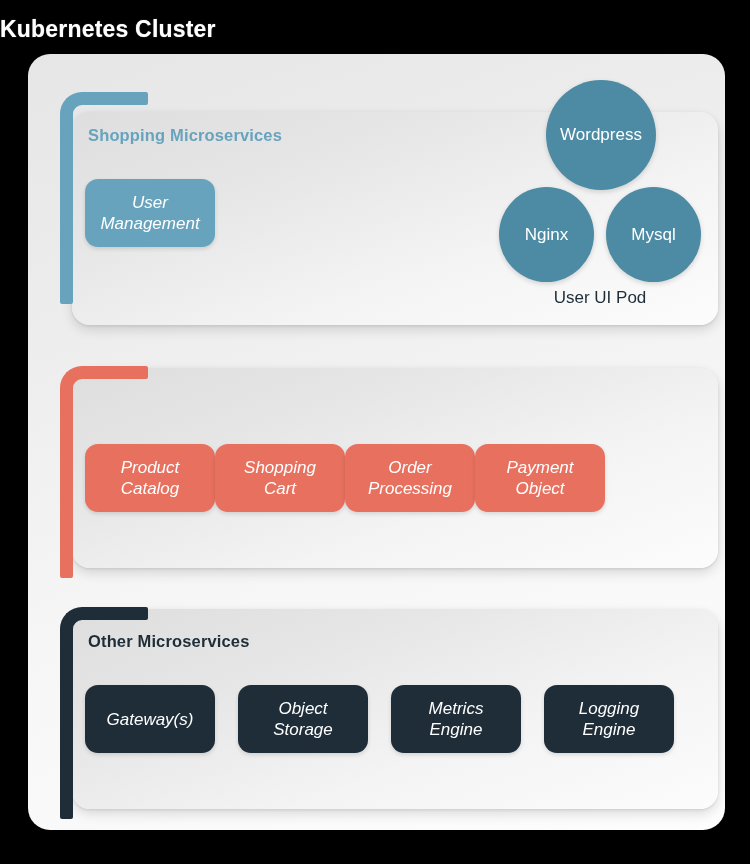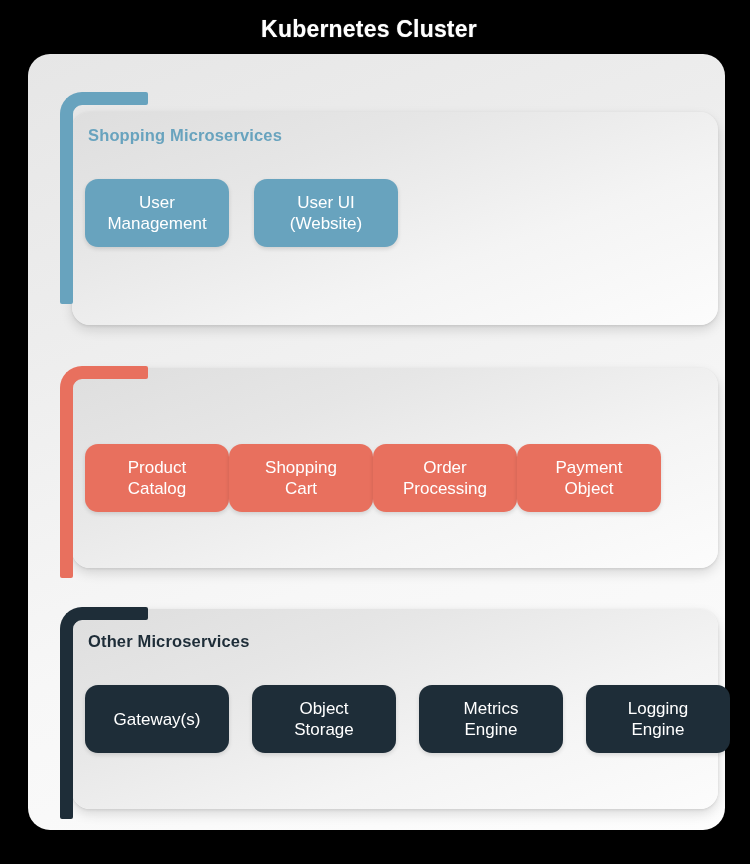--- a/index.html
+++ b/index.html
@@ -15,29 +15,27 @@
     font-family: "Liberation Sans", sans-serif;
     -webkit-font-smoothing: antialiased;
   }
 
   
   #diagram-title {
     position: absolute;
     left: 0;
     top: 14px;
     width: 690px;
-    text-align: center;
     font-size: 23px;
     font-weight: bold;
     color: #ffffff;
     letter-spacing: 0.2px;
     line-height: 30px;
     z-index: 40;
     text-shadow: 0 0 1px rgba(255,255,255,0.55);
-    padding-left: 24px;
   }
 
   
   #cluster-card {
     position: absolute;
     left: 28px;
     top: 54px;
     width: 697px;
     height: 776px;
     border-radius: 22px;
@@ -120,32 +118,33 @@
   .chip-row {
     position: absolute;
     display: flex;
     z-index: 14;
   }
   #row-frontend { left: 57px; top: 125px; gap: 25px; }
   #row-backend  { left: 57px; top: 390px; }
   #row-other    { left: 57px; top: 631px; gap: 23px; }
 
   .chip {
-    width: 144px;
+    width: 130px;
     height: 68px;
     border-radius: 13px;
     display: flex;
     align-items: center;
     justify-content: center;
     text-align: center;
     color: #ffffff;
     font-size: 17px;
     line-height: 21px;
     box-shadow: 0 2px 4px rgba(0,0,0,0.13);
     white-space: pre-line;
+    font-style: italic;
   }
   .chip.blue { background: #68A3BE; }
   .chip.red  { background: #E8705E; }
   .chip.navy { background: #1E2D38; }
 
   
   #pod-group {
     position: absolute;
     left: 430px;
     top: 10px;
@@ -190,24 +189,28 @@
   <div class="section-panel" id="panel-frontend"></div>
   <div class="bracket" id="bracket-frontend">
     <div class="elbow"></div>
     <div class="arm-h"></div>
     <div class="arm-v"></div>
   </div>
   <div class="section-title" id="title-frontend">Shopping Microservices</div>
   <div class="chip-row" id="row-frontend">
     <div class="chip blue">User
 Management</div>
-    <div class="chip blue">User UI
-(Website)</div>
-  </div>
-
+  </div>
+
+  <div id="pod-group">
+    <div class="pod-circle" id="circle-wordpress">Wordpress</div>
+    <div class="pod-circle" id="circle-nginx">Nginx</div>
+    <div class="pod-circle" id="circle-mysql">Mysql</div>
+    <div id="pod-label">User UI Pod</div>
+  </div>
 
   <div class="section-panel" id="panel-backend"></div>
   <div class="bracket" id="bracket-backend">
     <div class="elbow"></div>
     <div class="arm-h"></div>
     <div class="arm-v"></div>
   </div>
   <div class="chip-row" id="row-backend">
     <div class="chip red">Product
 Catalog</div>

